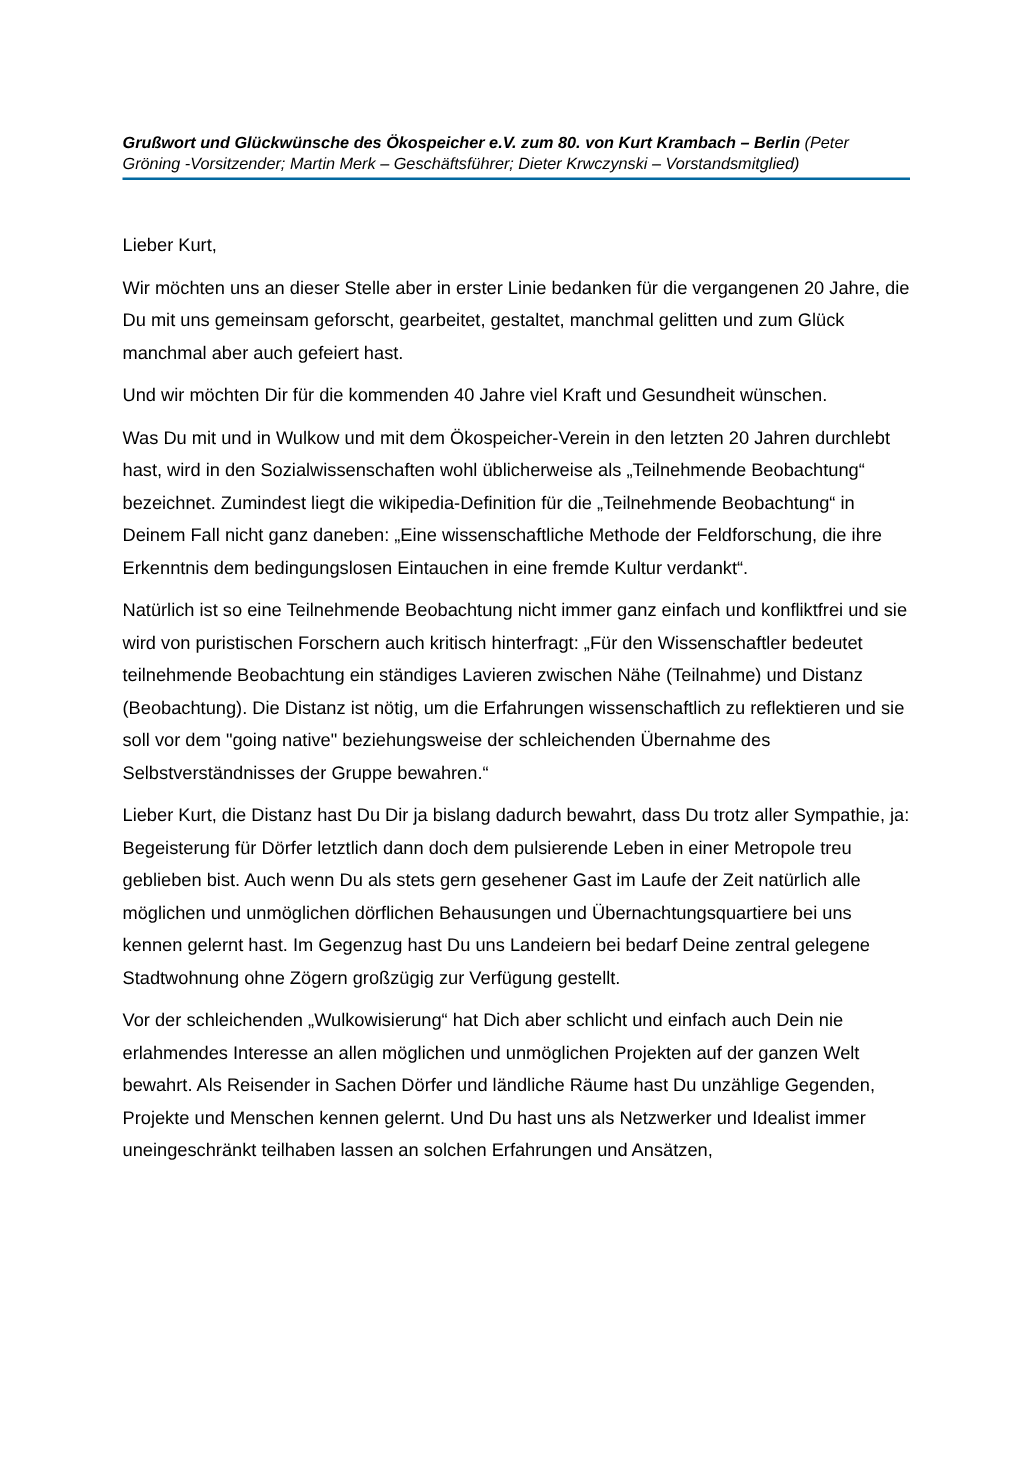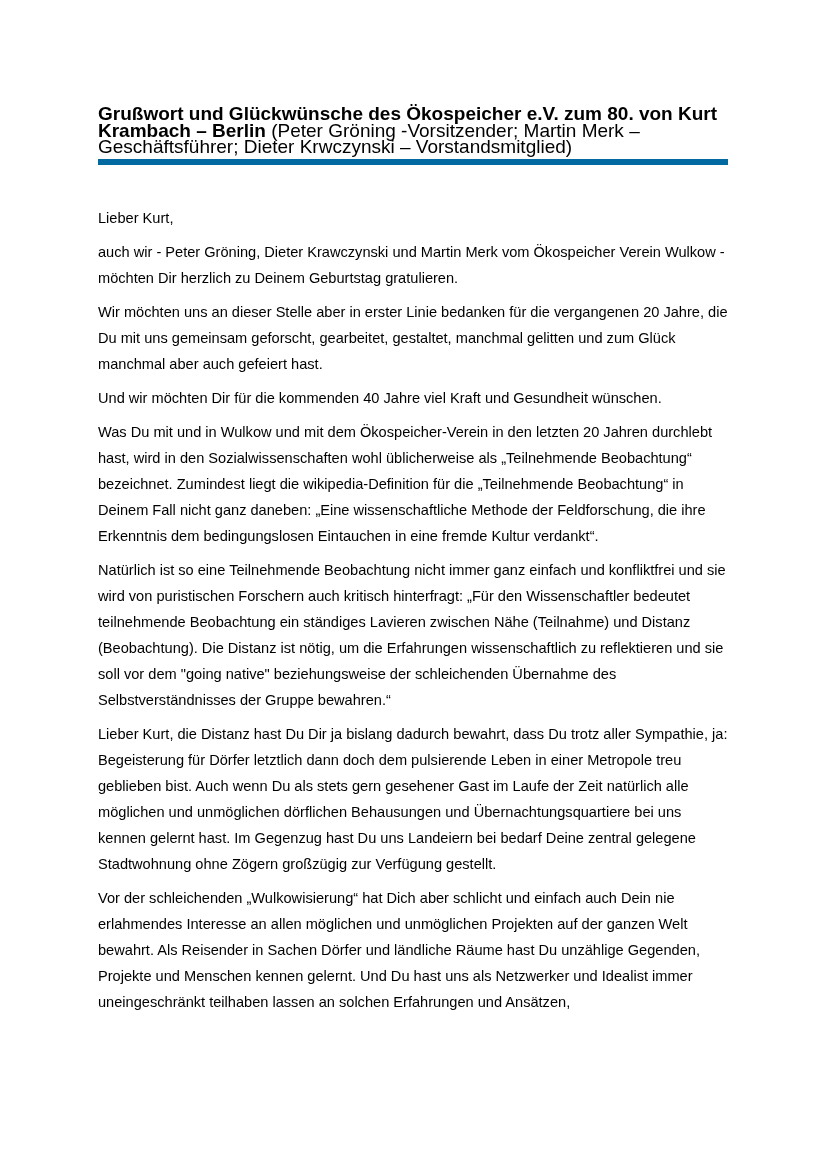--- a/index.html
+++ b/index.html
@@ -11,24 +11,25 @@
       font-family: "Liberation Sans", sans-serif;
       color: #000000;
     }
     .page {
       position: absolute;
       left: 98px;
       top: 106px;
       width: 630px;
     }
     .header {
-      font-size: 19px;
+      font-size: 13px;
       line-height: 16.5px;
       padding-bottom: 3px;
-      border-bottom: 6px solid #0369a1;
+      border-bottom: 2px solid #0369a1;
+      font-style: italic;
     }
     .header .bold { font-weight: bold; }
     .body-text {
       margin-top: 40px;
       font-size: 14.6px;
       line-height: 26px;
     }
     .body-text p {
       margin: 5px 0 8px 0;
     }
@@ -36,21 +37,20 @@
 </head>
 <body>
 
 <div class="page">
   <div class="header">
     <span class="bold">Grußwort und Glückwünsche des Ökospeicher e.V. zum 80. von Kurt Krambach – Berlin</span><span> (Peter Gröning -Vorsitzender; Martin Merk – Geschäftsführer; Dieter Krwczynski – Vorstandsmitglied)</span>
   </div>
 
   <div class="body-text">
     <p>Lieber Kurt,</p>
-    <p>auch wir - Peter Gröning, Dieter Krawczynski und Martin Merk vom Ökospeicher Verein Wulkow - möchten Dir herzlich zu Deinem Geburtstag gratulieren.</p>
     <p>Wir möchten uns an dieser Stelle aber in erster Linie bedanken für die vergangenen 20 Jahre, die Du mit uns gemeinsam geforscht, gearbeitet, gestaltet, manchmal gelitten und zum Glück manchmal aber auch gefeiert hast.</p>
     <p>Und wir möchten Dir für die kommenden 40 Jahre viel Kraft und Gesundheit wünschen.</p>
     <p>Was Du mit und in Wulkow und mit dem Ökospeicher-Verein in den letzten 20 Jahren durchlebt hast, wird in den Sozialwissenschaften wohl üblicherweise als „Teilnehmende Beobachtung“ bezeichnet. Zumindest liegt die wikipedia-Definition für die „Teilnehmende Beobachtung“ in Deinem Fall nicht ganz daneben: „Eine wissenschaftliche Methode der Feldforschung, die ihre Erkenntnis dem bedingungslosen Eintauchen in eine fremde Kultur verdankt“.</p>
     <p>Natürlich ist so eine Teilnehmende Beobachtung nicht immer ganz einfach und konfliktfrei und sie wird von puristischen Forschern auch kritisch hinterfragt: „Für den Wissenschaftler bedeutet teilnehmende Beobachtung ein ständiges Lavieren zwischen Nähe (Teilnahme) und Distanz (Beobachtung). Die Distanz ist nötig, um die Erfahrungen wissenschaftlich zu reflektieren und sie soll vor dem "going native" beziehungsweise der schleichenden Übernahme des Selbstverständnisses der Gruppe bewahren.“</p>
     <p>Lieber Kurt, die Distanz hast Du Dir ja bislang dadurch bewahrt, dass Du trotz aller Sympathie, ja: Begeisterung für Dörfer letztlich dann doch dem pulsierende Leben in einer Metropole treu geblieben bist. Auch wenn Du als stets gern gesehener Gast im Laufe der Zeit natürlich alle möglichen und unmöglichen dörflichen Behausungen und Übernachtungsquartiere bei uns kennen gelernt hast. Im Gegenzug hast Du uns Landeiern bei bedarf Deine zentral gelegene Stadtwohnung ohne Zögern großzügig zur Verfügung gestellt.</p>
     <p>Vor der schleichenden „Wulkowisierung“ hat Dich aber schlicht und einfach auch Dein nie erlahmendes Interesse an allen möglichen und unmöglichen Projekten auf der ganzen Welt bewahrt. Als Reisender in Sachen Dörfer und ländliche Räume hast Du unzählige Gegenden, Projekte und Menschen kennen gelernt. Und Du hast uns als Netzwerker und Idealist immer uneingeschränkt teilhaben lassen an solchen Erfahrungen und Ansätzen,</p>
   </div>
 </div>
 
 </body></html>

